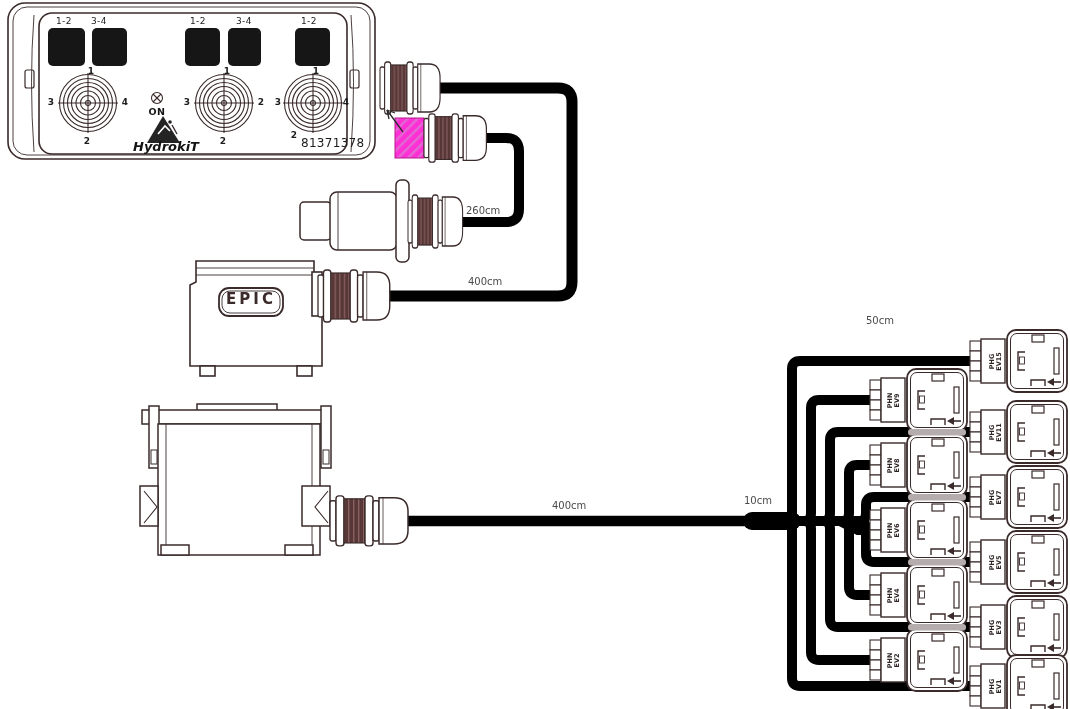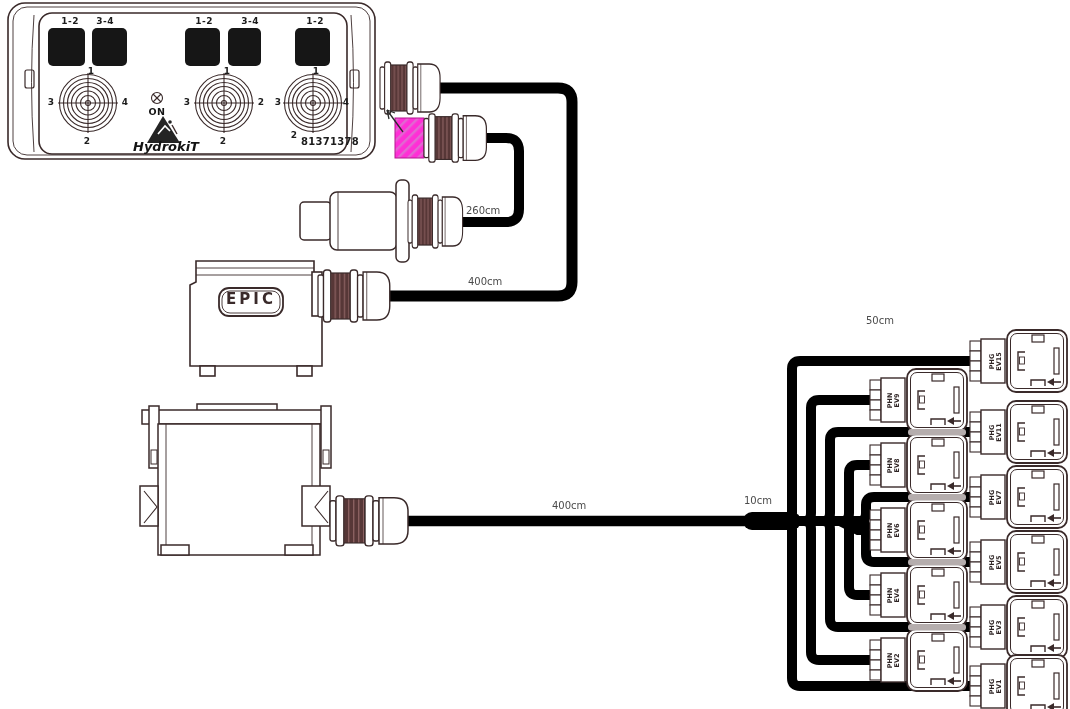--- a/index.html
+++ b/index.html
@@ -1,24 +1,24 @@
 <!DOCTYPE html>
 <html><head>
 <meta charset="utf-8">
 <style>
   html,body{margin:0;padding:0;background:#fff;}
   #stage{position:relative;width:1070px;height:709px;background:#ffffff;overflow:hidden;
          font-family:"DejaVu Sans",sans-serif;}
   #stage svg{position:absolute;left:0;top:0;}
   .abs{position:absolute;z-index:2;}
-  .sw{font-weight:bold;font-size:9px;width:30px;text-align:right;color:#1c1c1c;letter-spacing:.5px;}
+  .sw{font-weight:normal;font-size:9px;width:30px;text-align:center;color:#1c1c1c;letter-spacing:.5px;}
   .knum{font-weight:bold;font-size:9px;width:12px;text-align:center;color:#1c1c1c;}
   .onlbl{font-weight:bold;font-size:9.5px;width:22px;text-align:center;color:#141414;letter-spacing:.5px;margin-top:34px;}
   .brand{font-weight:bold;font-style:italic;font-size:13px;width:56px;text-align:center;color:#141414;}
-  .serial{font-weight:bold;font-size:10px;color:#1c1c1c;letter-spacing:.3px;text-align:right;}
+  .serial{font-weight:normal;font-size:12px;color:#1c1c1c;letter-spacing:.3px;text-align:right;}
   .clabel{font-size:10px;color:#4a4a4a;}
   .epic{font-weight:bold;font-size:15px;letter-spacing:3px;color:#3a2a2a;width:60px;height:22px;
         display:flex;align-items:center;justify-content:center;}
   .conn-lbl{width:24px;height:40px;display:flex;align-items:center;justify-content:center;}
   .conn-lbl span{display:block;width:20px;text-align:center;line-height:1.15;transform:rotate(-90deg);
         font-weight:600;font-size:6.5px;color:#2e2424;}
 </style>
 </head>
 <body>
 

